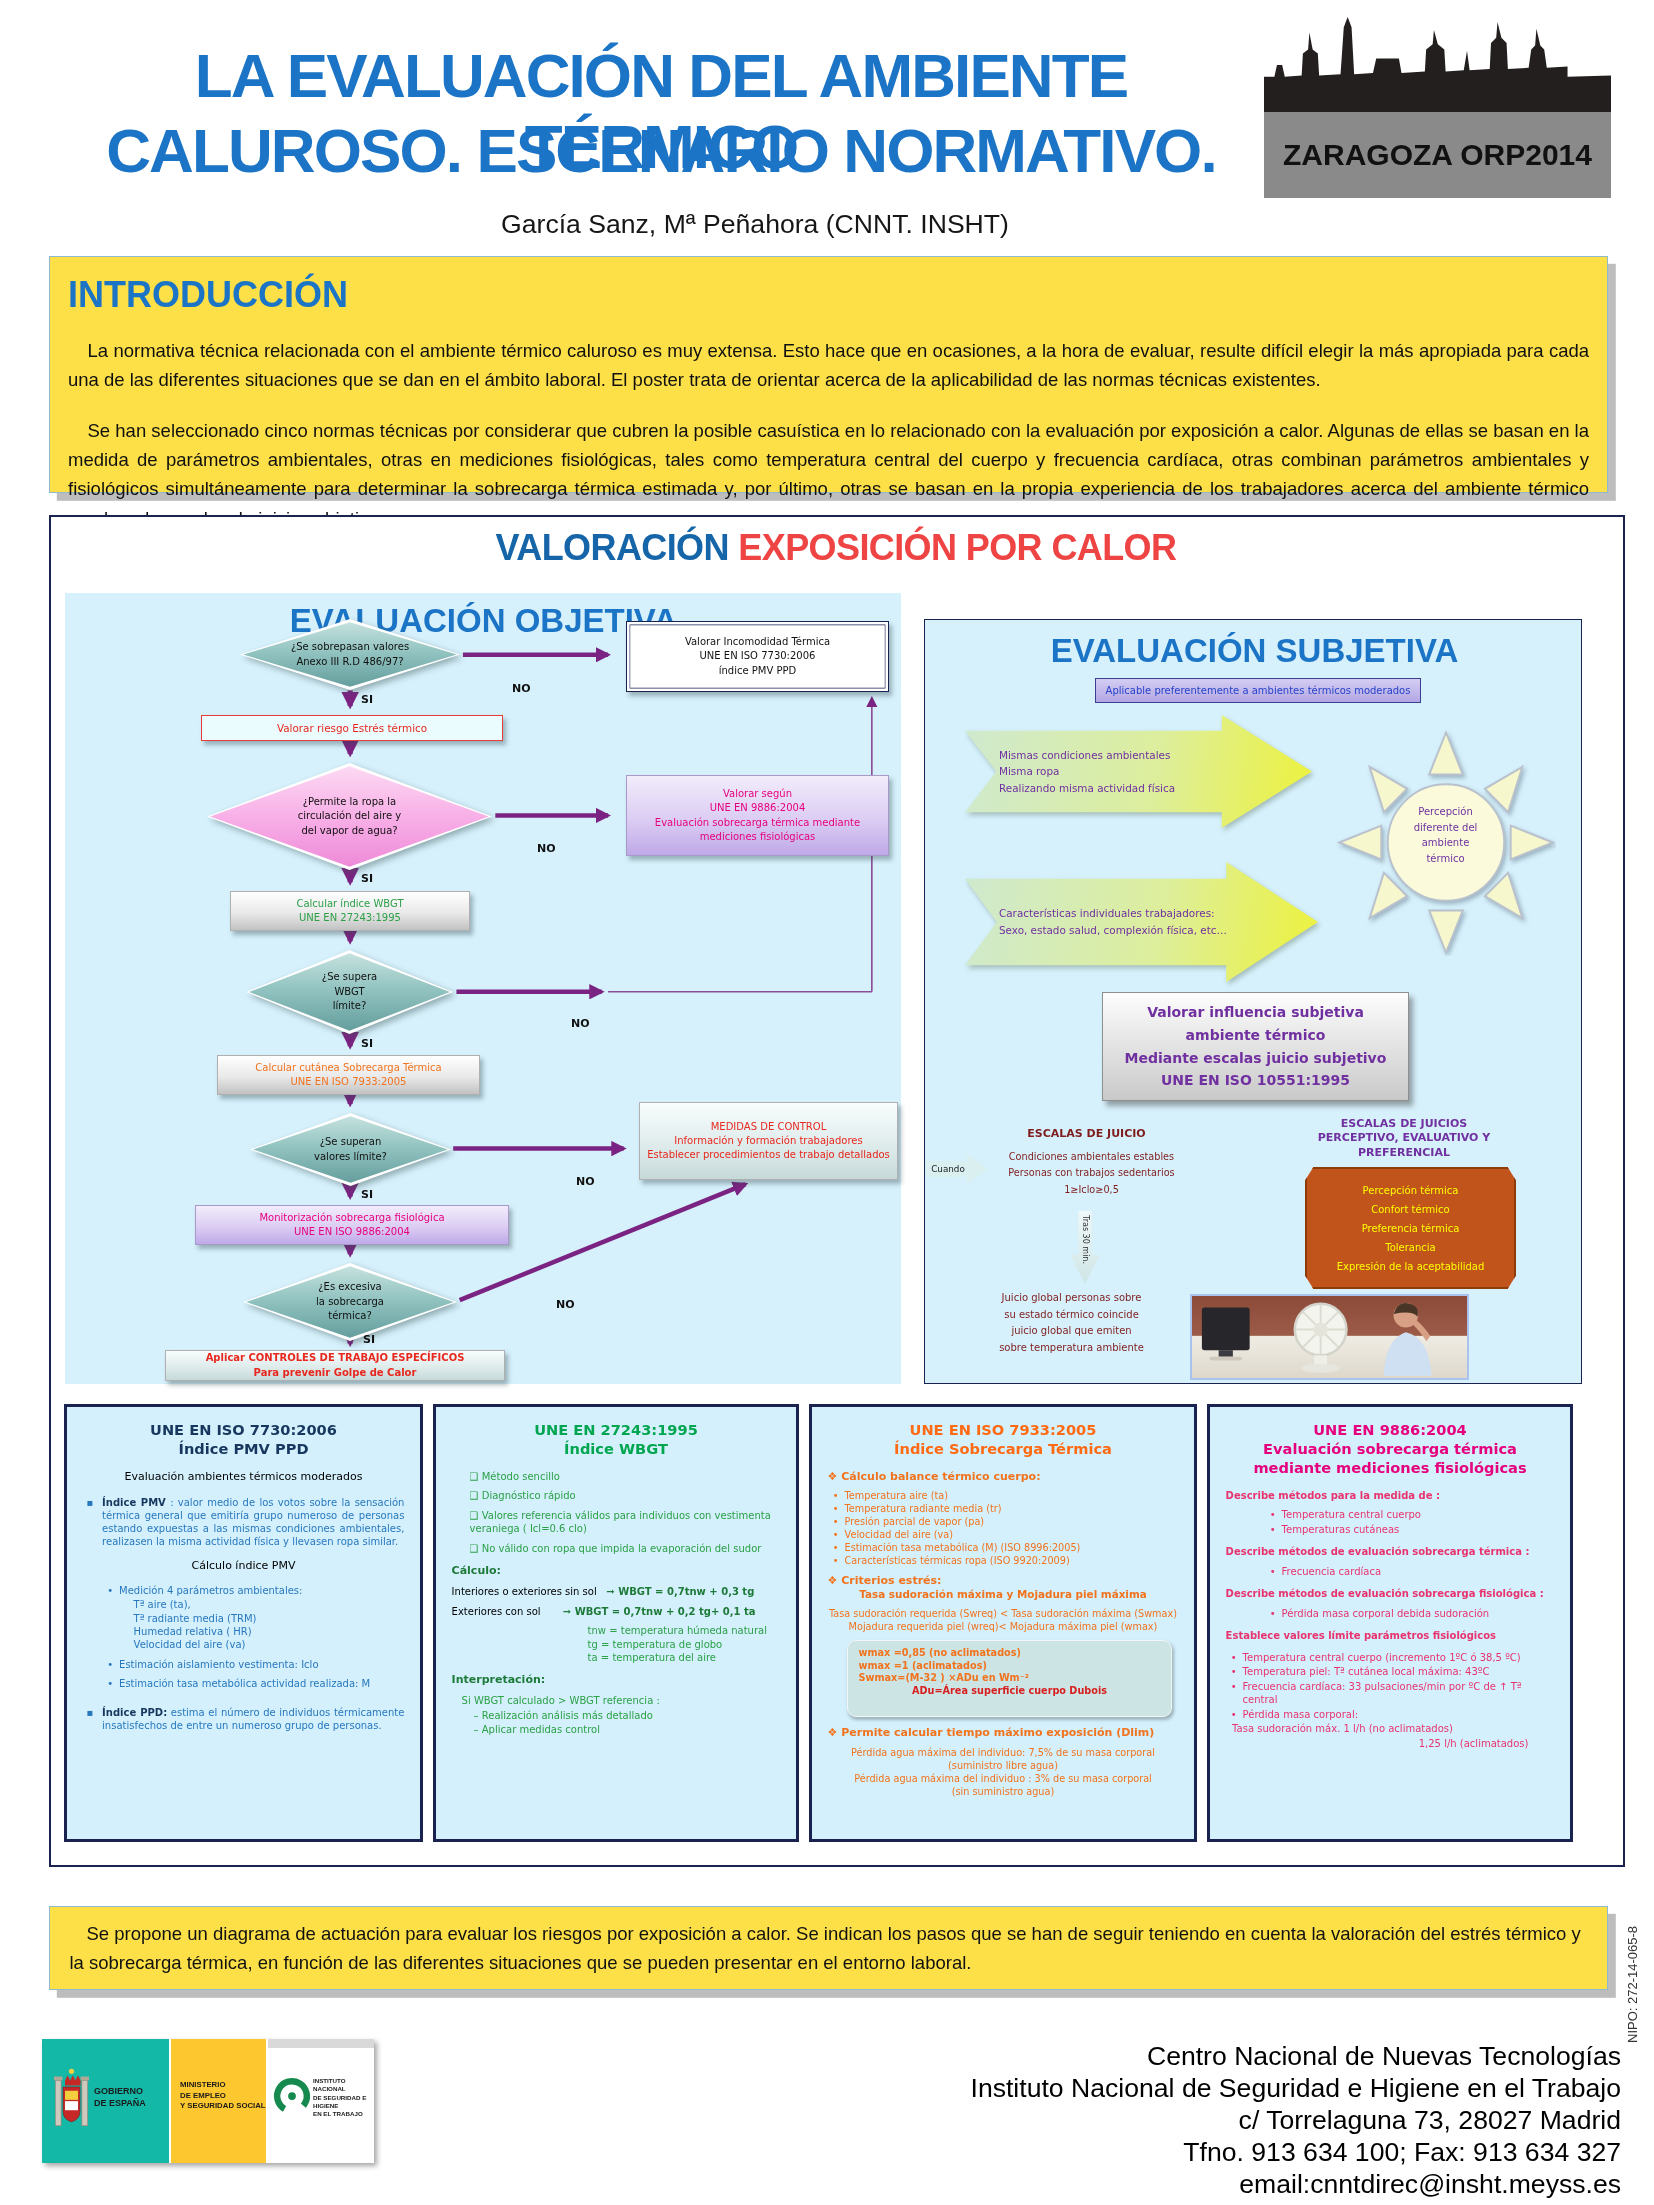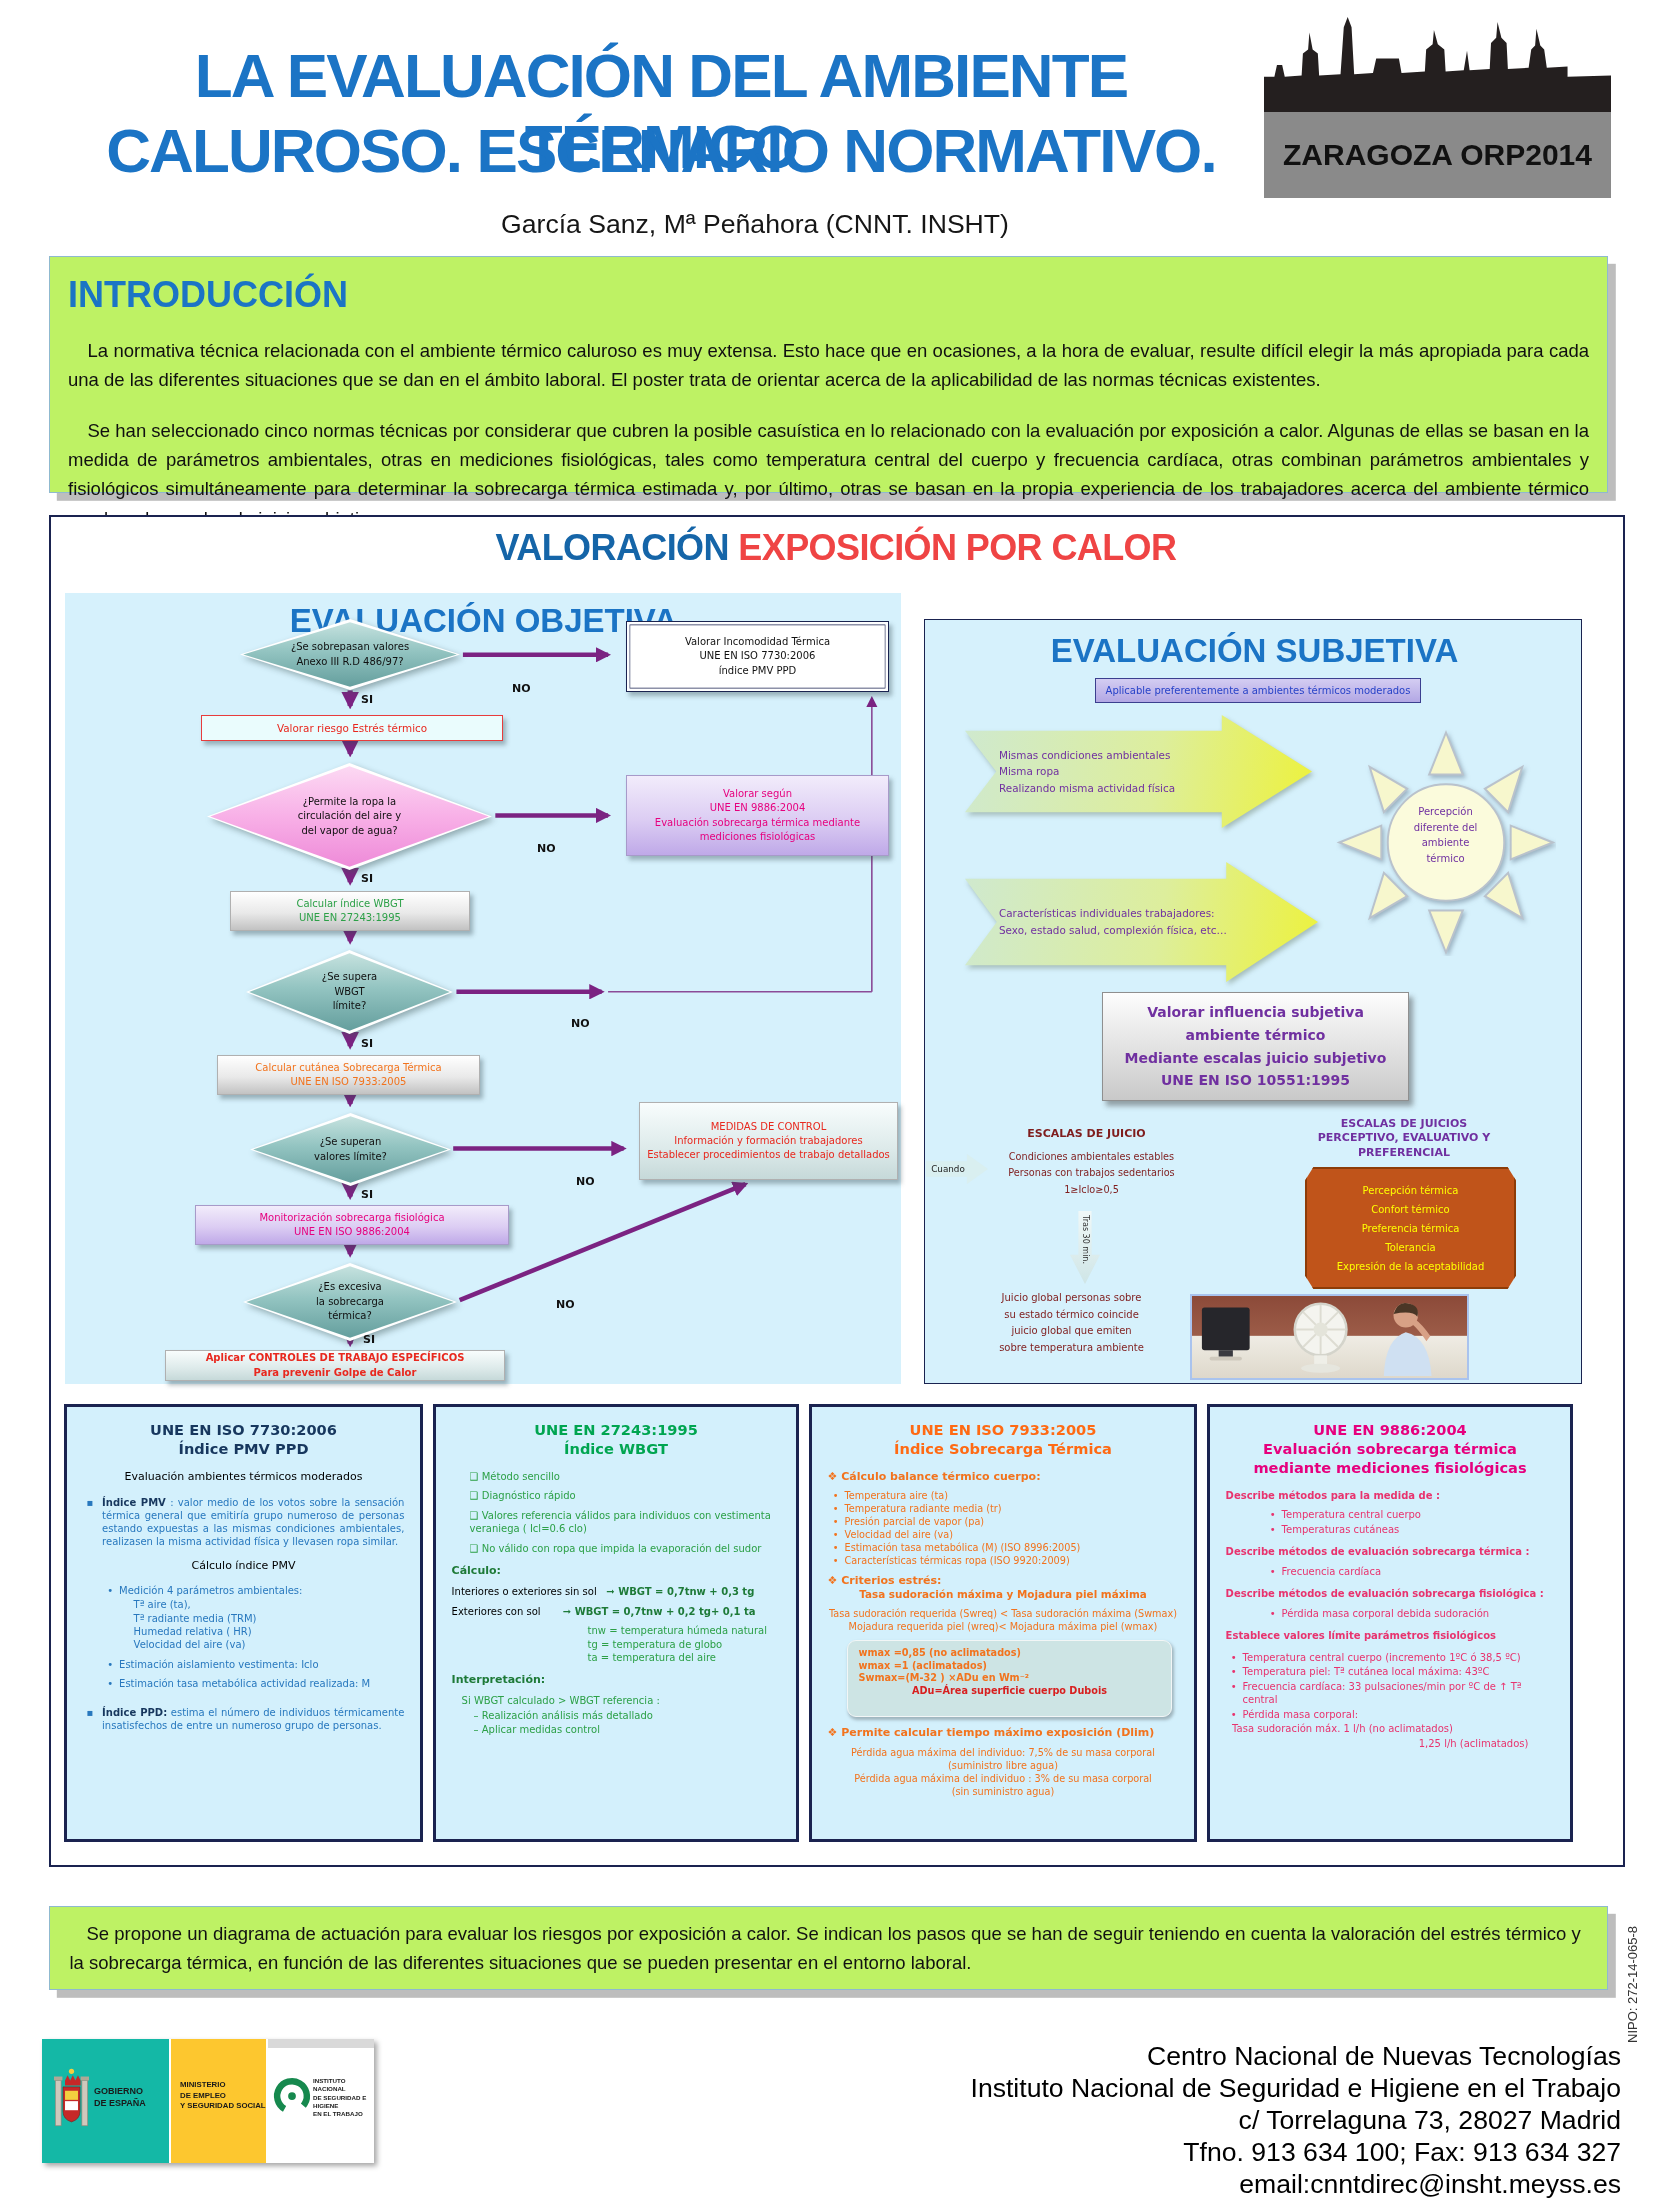--- a/index.html
+++ b/index.html
@@ -16,21 +16,21 @@
     letter-spacing:-1.9px;color:#1B74C5;}
   .author{position:absolute;left:58px;top:209px;width:1394px;text-align:center;
     font-family:"Liberation Sans",sans-serif;font-size:26.6px;color:#161616;}
   .logo{position:absolute;left:1264px;top:13px;width:347px;height:185px;}
   .logo .sky{position:absolute;left:0;top:0;width:347px;height:99px;}
   .logo .band{position:absolute;left:0;top:99px;width:347px;height:86px;background:#8a8a8a;
     display:flex;align-items:center;justify-content:center;font-family:"Liberation Sans",sans-serif;
     font-weight:bold;font-size:30px;color:#111;}
 
   
-  .bluebox{position:absolute;background:#bef264;border:0.6px solid #8fb9cf;
+  .bluebox{position:absolute;background:#fde047;border:0.6px solid #8fb9cf;
     box-shadow:7.8px 7.8px 0 #bdbdbd;box-sizing:border-box;}
   .intro-title{font-family:"Liberation Sans",sans-serif;font-weight:bold;font-size:36px;
     color:#1B74C5;margin:17px 0 19.5px 18px;}
   .intro p{font-family:"Liberation Sans",sans-serif;font-size:18.5px;line-height:1.58;
     margin:0 18px 22px 18px;text-align:justify;text-indent:19.5px;color:#101010;}
 
   
   .main{position:absolute;left:49px;top:515px;width:1576px;height:1352px;
     border:2.6px solid #1A2350;background:#fff;box-sizing:border-box;}
   .main-title{position:absolute;left:324px;top:527px;width:1024px;text-align:center;

